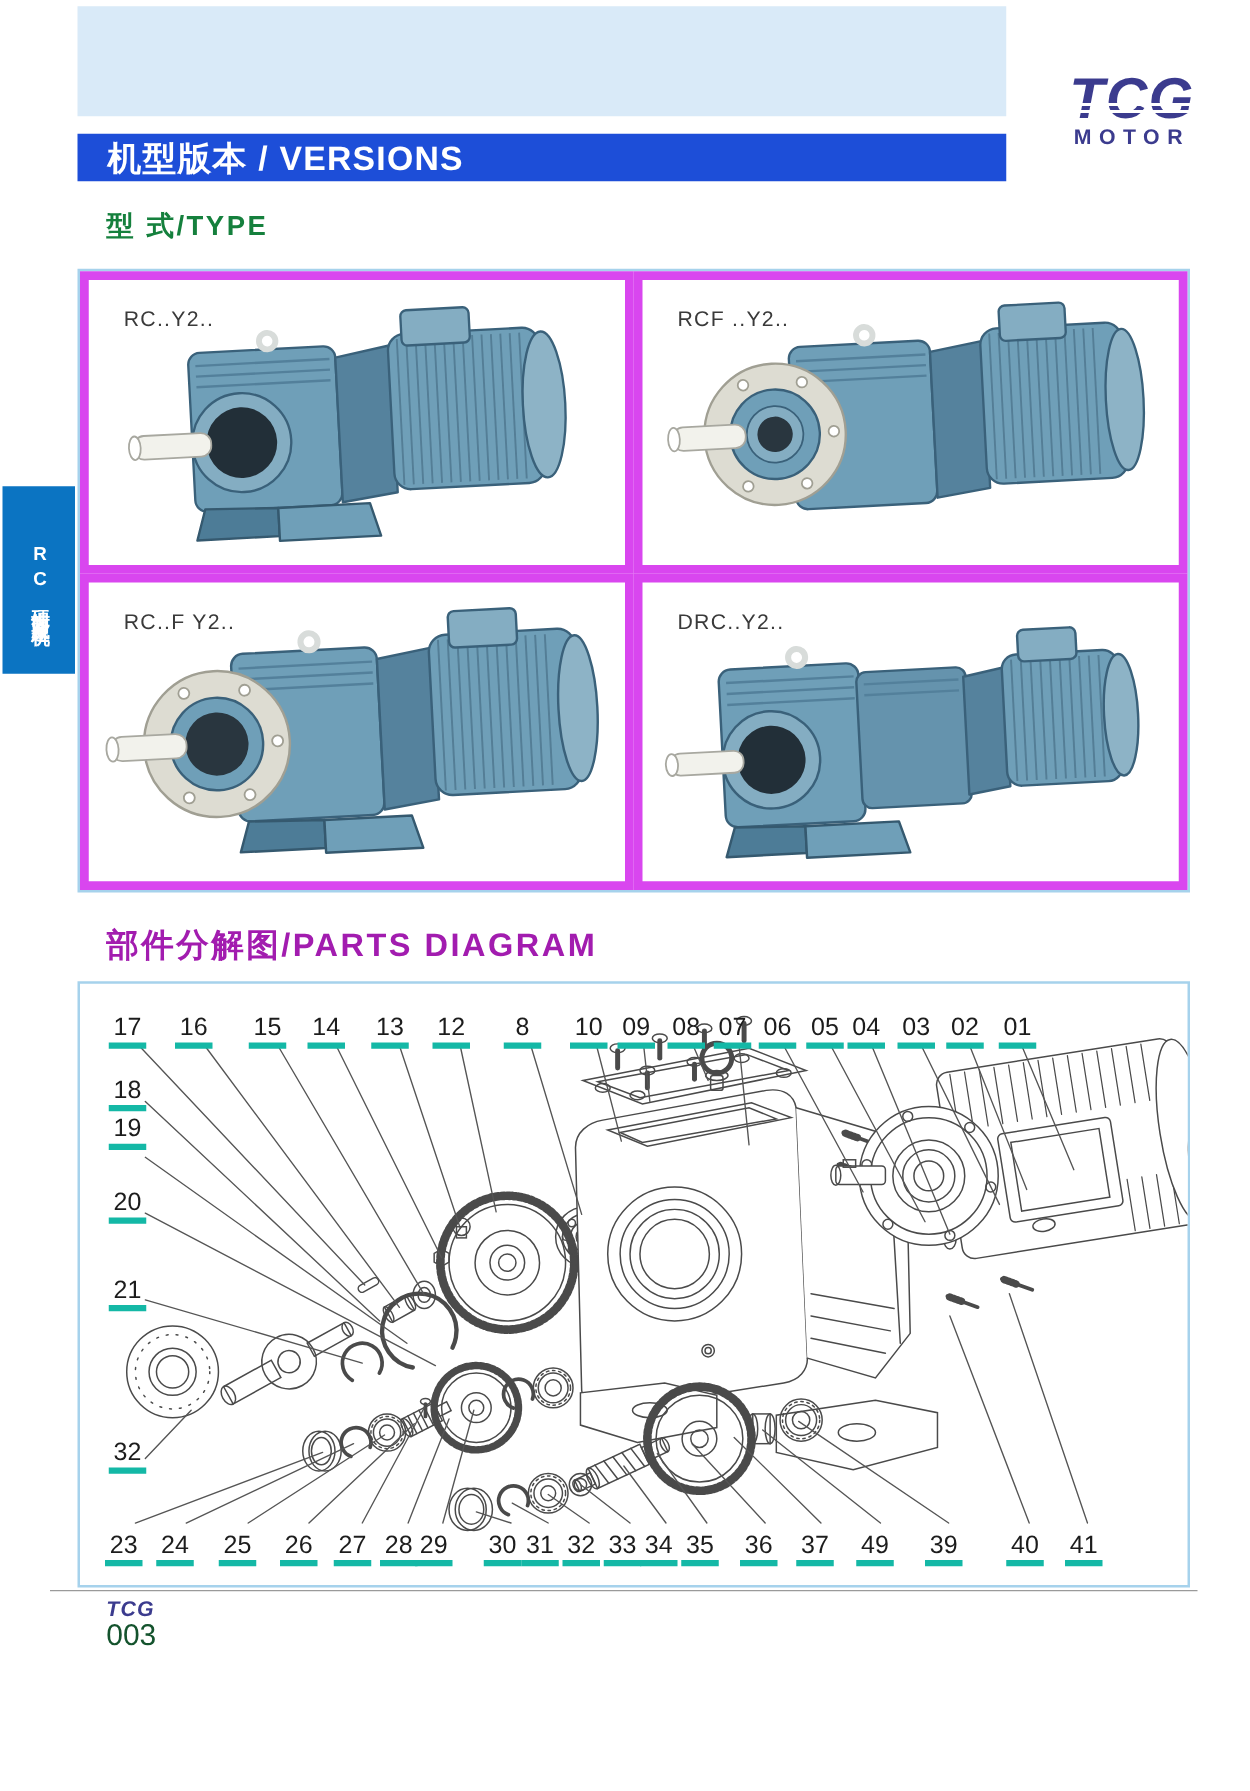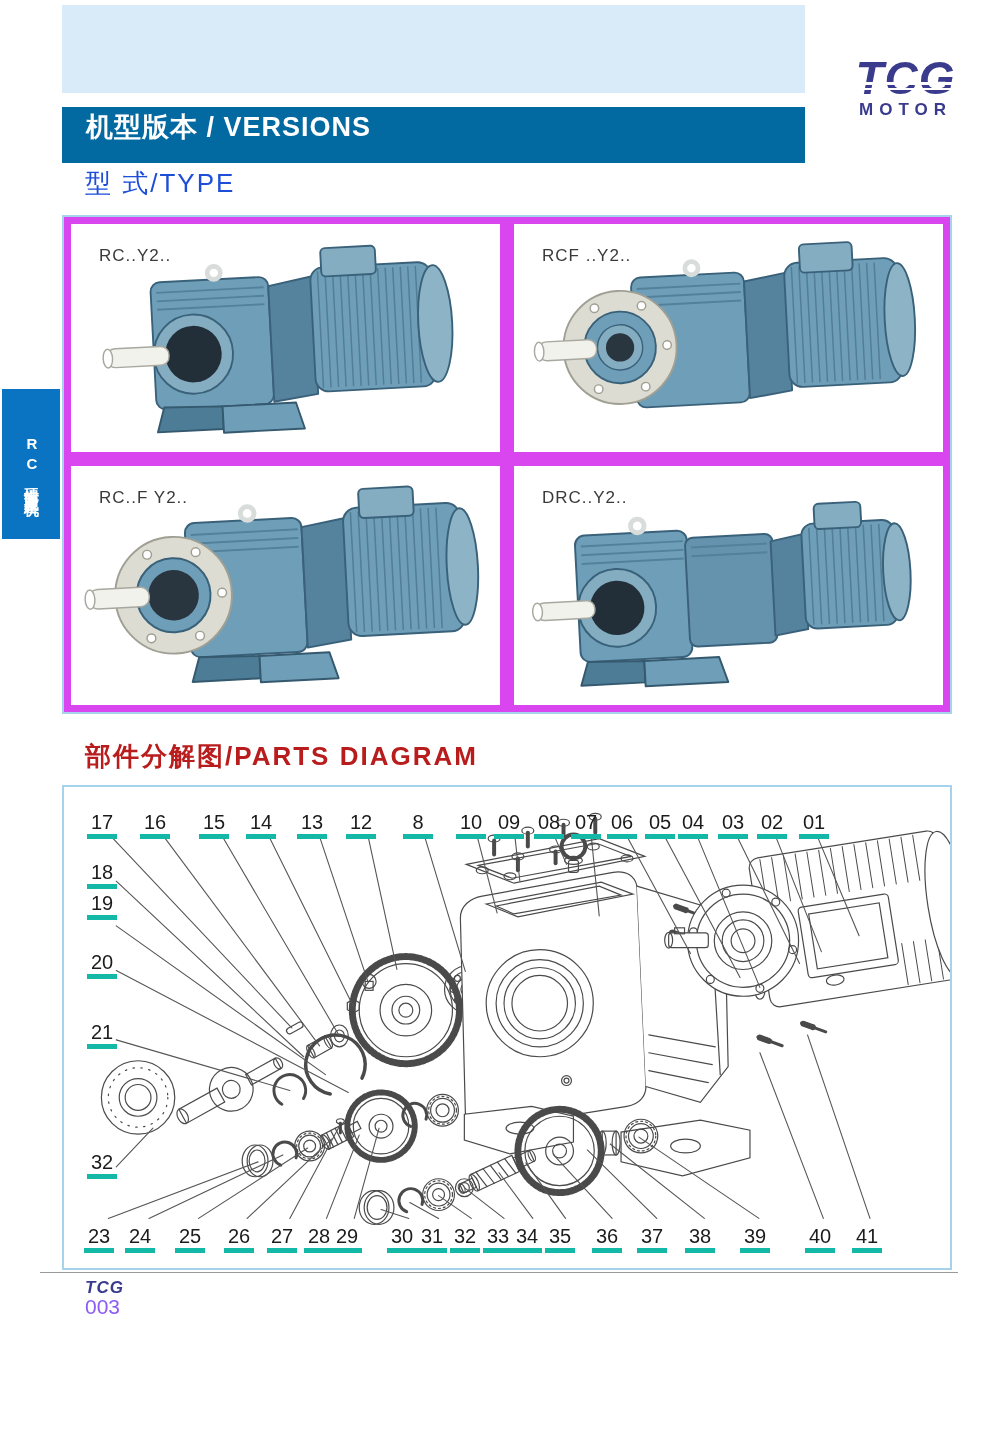--- a/index.html
+++ b/index.html
@@ -8,44 +8,44 @@
 
   .band{position:absolute;left:62px;top:5px;width:743px;height:88px;background:#d9eaf8;}
 
   .logo{position:absolute;left:843px;top:56px;width:125px;text-align:center;}
   .logo-tcg{font-size:46px;font-weight:900;font-style:italic;line-height:44px;letter-spacing:1px;
     color:#3b3b8e;
     background:linear-gradient(#3b3b8e 0 60%,#ffffff 60% 65%,#3b3b8e 65% 73%,#ffffff 73% 78%,#3b3b8e 78% 100%);
     -webkit-background-clip:text;background-clip:text;-webkit-text-fill-color:transparent;}
   .logo-motor{font-size:17px;font-weight:bold;letter-spacing:6px;color:#3b3b8e;margin-top:0px;}
 
-  .banner{position:absolute;left:62px;top:107px;width:743px;height:56px;background:#0369a1;
+  .banner{position:absolute;left:62px;top:107px;width:743px;height:38px;background:#1d4ed8;
     color:#fff;font-size:27px;font-weight:bold;line-height:40px;padding-left:24px;box-sizing:border-box;letter-spacing:1px;}
 
-  .h-type{position:absolute;left:85px;top:166px;font-size:26px;font-weight:normal;color:#1d4ed8;letter-spacing:2px;}
-  .h-parts{position:absolute;left:85px;top:739px;font-size:26px;font-weight:bold;color:#b91c1c;letter-spacing:2px;}
+  .h-type{position:absolute;left:85px;top:166px;font-size:22px;font-weight:bold;color:#15803d;letter-spacing:2px;}
+  .h-parts{position:absolute;left:85px;top:739px;font-size:26px;font-weight:bold;color:#a21caf;letter-spacing:2px;}
 
   .grid{position:absolute;left:62px;top:215px;width:890px;height:499px;border:2px solid #a6d2ec;box-sizing:border-box;
     display:grid;grid-template-columns:1fr 1fr;grid-template-rows:242px 1fr;}
   .cell{position:relative;border:7px solid #d946ef;box-sizing:border-box;overflow:hidden;}
   .cell-label{position:absolute;left:28px;top:22px;font-size:17px;color:#3a3a3a;letter-spacing:1px;z-index:2;}
   .cell svg{position:absolute;left:0;top:0;width:100%;height:100%;}
 
   .side-tab{position:absolute;left:2px;top:389px;width:58px;height:150px;background:#0b74c2;
     display:flex;align-items:center;justify-content:center;}
   .side-tab span{writing-mode:vertical-rl;text-orientation:upright;color:#fff;font-size:15px;font-weight:bold;letter-spacing:3px;}
 
   .diagram{position:absolute;left:62px;top:785px;width:890px;height:485px;border:2px solid #a6d2ec;box-sizing:border-box;background:#fff;}
   .diagram svg{position:absolute;left:0;top:0;width:100%;height:100%;}
   .callout{position:absolute;width:30px;height:24px;line-height:24px;text-align:center;
     font-size:20px;color:#1c1c1c;border-bottom:5px solid #14b8a6;z-index:3;}
 
   .footer-line{position:absolute;left:40px;top:1272px;width:918px;height:1px;background:#9a9a9a;}
   .footer-logo{position:absolute;left:85px;top:1278px;font-size:17px;font-weight:900;font-style:italic;color:#3b3b8e;letter-spacing:1px;}
-  .footer-page{position:absolute;left:85px;top:1295px;font-size:21px;color:#8b5cf6;}
+  .footer-page{position:absolute;left:85px;top:1295px;font-size:24px;color:#14532d;}
 </style>
 </head>
 <body>
 
 <div id="page">
 
   <div class="band"></div>
 
   <div class="logo">
     <div class="logo-tcg">TCG</div>
@@ -554,21 +554,21 @@
     <span class="callout" style="left:240px;top:437px">28</span>
     <span class="callout" style="left:268px;top:437px">29</span>
     <span class="callout" style="left:323px;top:437px">30</span>
     <span class="callout" style="left:353px;top:437px">31</span>
     <span class="callout" style="left:386px;top:437px">32</span>
     <span class="callout" style="left:419px;top:437px">33</span>
     <span class="callout" style="left:448px;top:437px">34</span>
     <span class="callout" style="left:481px;top:437px">35</span>
     <span class="callout" style="left:528px;top:437px">36</span>
     <span class="callout" style="left:573px;top:437px">37</span>
-    <span class="callout" style="left:621px;top:437px">38</span>
+    <span class="callout" style="left:621px;top:437px">49</span>
     <span class="callout" style="left:676px;top:437px">39</span>
     <span class="callout" style="left:741px;top:437px">40</span>
     <span class="callout" style="left:788px;top:437px">41</span>
   </div>
 
   <div class="footer-line"></div>
   <div class="footer-logo">TCG</div>
   <div class="footer-page">003</div>
 
 </div>

